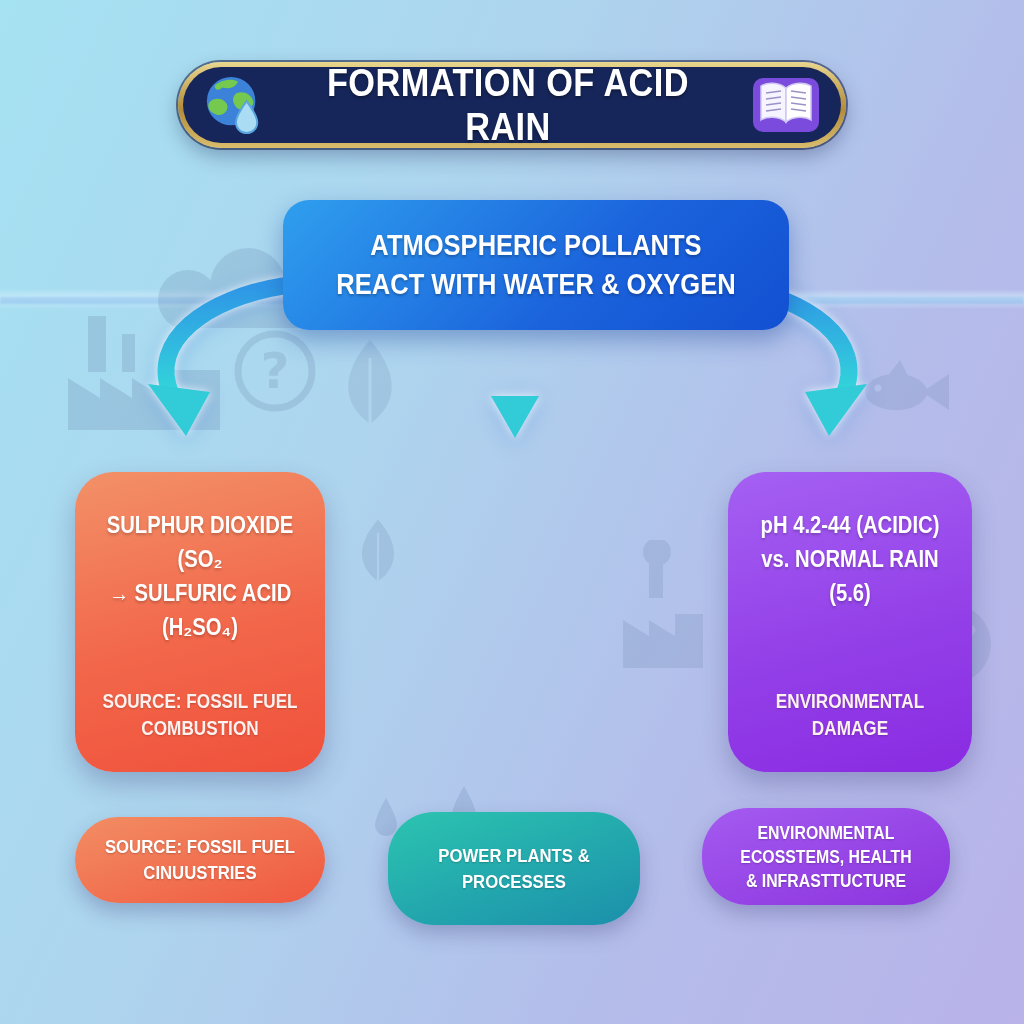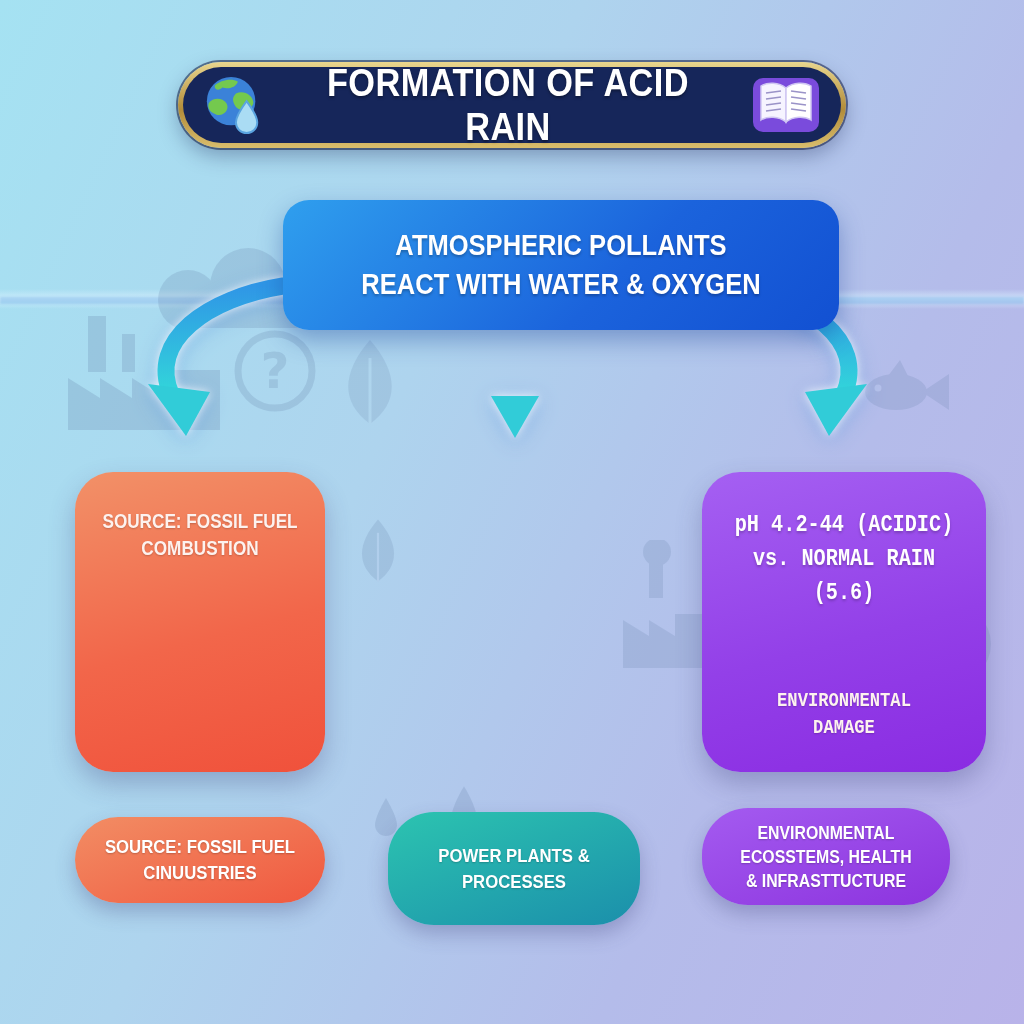--- a/index.html
+++ b/index.html
@@ -21,39 +21,39 @@
     border-radius:46px;padding:5px;box-sizing:border-box;
     background:linear-gradient(to bottom,#e9d68e,#b28c3a 55%,#d9bd6c);
     box-shadow:0 0 0 2px rgba(18,28,66,.55),0 8px 20px rgba(30,40,90,.35);}
   .header{width:100%;height:100%;border-radius:41px;background:#16265a;
     display:flex;align-items:center;gap:16px;padding:0 20px;box-sizing:border-box;}
   .header h1{flex:1;margin:0;text-align:center;color:#fff;font-size:39px;font-weight:800;
     letter-spacing:.5px;text-shadow:0 2px 3px rgba(0,0,0,.35);}
   .hicon{flex:0 0 auto;display:block;}
 
   
-  .topbox{position:absolute;left:283px;top:200px;width:556px;height:130px;z-index:3;
+  .topbox{position:absolute;left:283px;top:200px;width:506px;height:130px;z-index:3;
     border-radius:26px;background:linear-gradient(135deg,#2f9fee 0%,#1b63dc 60%,#1250d2 100%);
     box-shadow:0 10px 24px rgba(20,60,150,.38);
     display:flex;flex-direction:column;justify-content:center;gap:6px;}
   .topbox .line{color:#fff;font-weight:800;font-size:29px;text-align:center;
     text-shadow:0 2px 3px rgba(0,0,0,.25);}
 
   
   .arrow{position:absolute;z-index:2;
     filter:drop-shadow(0 0 5px rgba(255,255,255,.85)) drop-shadow(0 5px 10px rgba(90,150,220,.45));}
   .arrow-right-flip{transform:scaleX(-1);}
 
   
   .mainbox{position:absolute;z-index:3;border-radius:38px;width:250px;height:300px;
     box-sizing:border-box;display:flex;flex-direction:column;justify-content:space-between;
     padding:36px 12px 30px;box-shadow:0 12px 26px rgba(60,60,120,.30);}
   .box-orange{left:75px;top:472px;background:linear-gradient(165deg,#f29168 0%,#f2664a 55%,#f0513b 100%);}
   .box-teal{left:388px;top:472px;width:252px;background:linear-gradient(165deg,#2dc3ae 0%,#1f9fae 55%,#177f9f 100%);}
-  .box-purple{left:702px;top:472px;width:284px;background:linear-gradient(165deg,#a560f2 0%,#9340e8 55%,#8a2be2 100%);font-family:Liberation Mono, monospace;}
+  .box-purple{left:728px;top:472px;width:244px;background:linear-gradient(165deg,#a560f2 0%,#9340e8 55%,#8a2be2 100%);}
   .boxtitle .line{color:#fff;font-weight:800;font-size:23px;line-height:34px;text-align:center;
     text-shadow:0 2px 3px rgba(0,0,0,.22);}
   .boxsub .line{color:#fdf2ef;font-weight:800;font-size:19.5px;line-height:27px;text-align:center;
     text-shadow:0 1px 2px rgba(0,0,0,.2);}
 
   
   .pill{position:absolute;z-index:3;border-radius:46px;display:flex;flex-direction:column;
     justify-content:center;box-shadow:0 9px 20px rgba(60,60,120,.30);}
   .pill .line{color:#fff;font-weight:800;font-size:19px;line-height:26px;text-align:center;
     text-shadow:0 1px 2px rgba(0,0,0,.22);}
@@ -177,20 +177,24 @@
         <linearGradient id="agr" x1="0" y1="0" x2="0" y2="1">
       <stop offset="0" stop-color="#2f96e6"></stop>
           <stop offset="1" stop-color="#32d6da"></stop>
         </linearGradient>
       </defs>
     <path d="M145 14 C70 26 10 68 33 122" fill="none" stroke="url(#agr)" stroke-width="17" stroke-linecap="round"></path>
     <polygon points="10,112 72,120 48,164" fill="#31ccd8"></polygon>
   </svg>
 
   <div class="mainbox box-orange">
+    <div class="boxtitle">
+      <div class="line cond">SULPHUR DIOXIDE (SO₂</div>
+      <div class="line cond">→ SULFURIC ACID (H₂SO₄)</div>
+    </div>
     <div class="boxsub">
       <div class="line cond">SOURCE: FOSSIL FUEL</div>
       <div class="line cond">COMBUSTION</div>
     </div>
   </div>
   <div class="pill pill-orange">
     <div class="line cond">SOURCE: FOSSIL FUEL</div>
     <div class="line cond">CINUUSTRIES</div>
   </div>
 

